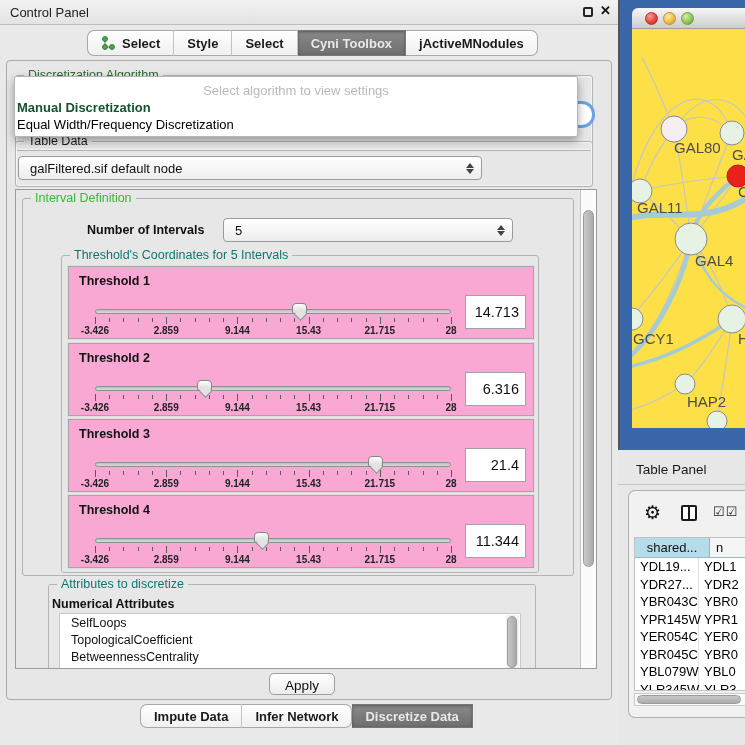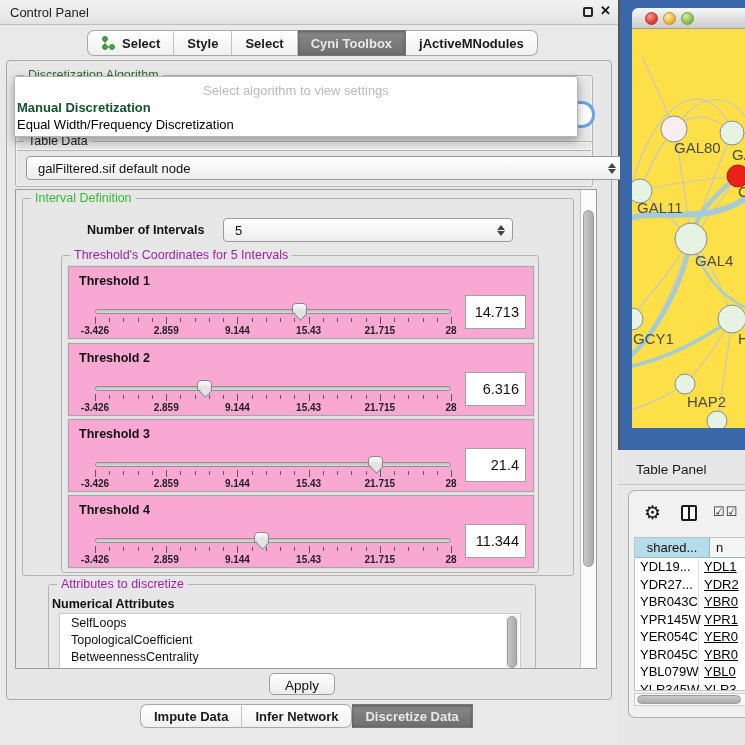--- a/index.html
+++ b/index.html
@@ -20,21 +20,21 @@
   .seg.last { border-right:1px solid #a8a8a8; border-radius:0 7px 7px 0; }
   .seg.selected { background:linear-gradient(#898989,#6e6e6e); color:#e9e9e9; border-color:#777; box-shadow:inset 0 1px 3px rgba(0,0,0,.35); }
   .net-icon { width:15px; height:15px; margin-right:6px; }
 
   .outer-panel { position:absolute; left:6px; top:60px; width:606px; height:640px; background:#e7e7e7; border:1px solid #aaaaaa; border-radius:4px; }
 
   
   .groupbox { position:absolute; border:1px solid #b3b3b3; border-radius:3px; box-shadow:inset 0 0 0 1px #f3f3f3; }
   .gb-title { position:absolute; top:-8px; left:8px; background:#e7e7e7; padding:0 4px; font-size:12.5px; white-space:nowrap; }
   .gb-green { color:#36b936; }
-  .gb-blue  { color:#a21caf; }
+  .gb-blue  { color:#0f766e; }
   .gb-darkgreen { color:#2f6b2f; }
 
   
   .combo { position:absolute; height:24px; background:linear-gradient(#ffffff,#ededed); border:1px solid #9a9a9a; border-radius:4px; font-size:13px; color:#111; display:flex; align-items:center; padding-left:11px; }
   .stepper { position:absolute; right:6px; top:3px; width:11px; height:17px; display:flex; flex-direction:column; align-items:center; justify-content:center; gap:1px; }
   .stepper i { width:0; height:0; border-left:4px solid transparent; border-right:4px solid transparent; }
   .stepper .up { border-bottom:5px solid #444; }
   .stepper .dn { border-top:5px solid #444; }
 
   
@@ -88,21 +88,21 @@
   .gear-icon { position:absolute; left:15px; top:10px; font-size:19px; color:#111; }
   .col-icon { position:absolute; left:52px; top:14px; width:16px; height:16px; border:2px solid #1a1a1a; border-radius:2px; background:#fff; }
   .col-icon::after { content:''; position:absolute; left:5px; top:0; width:2px; height:12px; background:#1a1a1a; }
   .check-icons { position:absolute; left:84px; top:13px; font-size:13px; color:#222; letter-spacing:1px; }
   .tbl { position:absolute; left:5px; top:46px; width:112px; height:154px; background:#fff; border:1px solid #c2c2c2; border-right:none; overflow:hidden; font-size:13px; }
   .tbl-head { display:flex; height:20px; border-bottom:1px solid #9fb7bf; }
   .th1 { width:75px; background:#b5dcea; border-right:1px solid #8fb6c4; text-align:center; padding-top:2px; color:#111; }
   .th2 { flex:1; background:#f5f5f5; padding:2px 0 0 6px; color:#111; }
   .tbl-row { display:flex; height:17.5px; }
   .td1 { width:64px; padding:1px 0 0 5px; border-right:1px solid #e2e2e2; white-space:nowrap; }
-  .td2 { flex:1; padding:1px 0 0 5px; white-space:nowrap; overflow:hidden;text-decoration:underline; }
+  .td2 { flex:1; padding:1px 0 0 5px; white-space:nowrap; overflow:hidden; }
   .h-scrollbar { position:absolute; left:5px; top:202px; width:112px; height:13px; background:#fafafa; border:1px solid #cccccc; border-right:none; }
   .h-thumb { position:absolute; left:2px; top:1px; width:104px; height:9px; border-radius:5px; background:linear-gradient(#c9c9c9,#ababab); border:1px solid #9b9b9b; }
 
   .net-label { font-size:15px; fill:#4c4c4c; }
 </style>
 </head>
 <body>
 
 <div class="control-panel">
 
@@ -140,21 +140,21 @@
   <div class="outer-panel">
 
     <div class="groupbox" style="left:8px; top:14px; width:578px; height:76px;">
       <span class="gb-title gb-darkgreen">Discretization Algorithm</span>
     </div>
 
     <div class="focus-ring" style="left:556px; top:40px;"></div>
 
     <div class="groupbox" style="left:8px; top:80px; width:578px; height:46px;">
       <span class="gb-title" style="color:#1a1a1a;">Table Data</span>
-      <div class="combo" style="left:10px; top:14px; width:598px;align-items:center;">
+      <div class="combo" style="left:2px; top:14px; width:464px;align-items:center;">
         <span>galFiltered.sif default node</span>
         <span class="stepper">
             <i class="up"></i>
             <i class="dn"></i>
           </span>
       </div>
     </div>
 
     <div class="scrollpane" style="left:8px; top:128px;">
 

